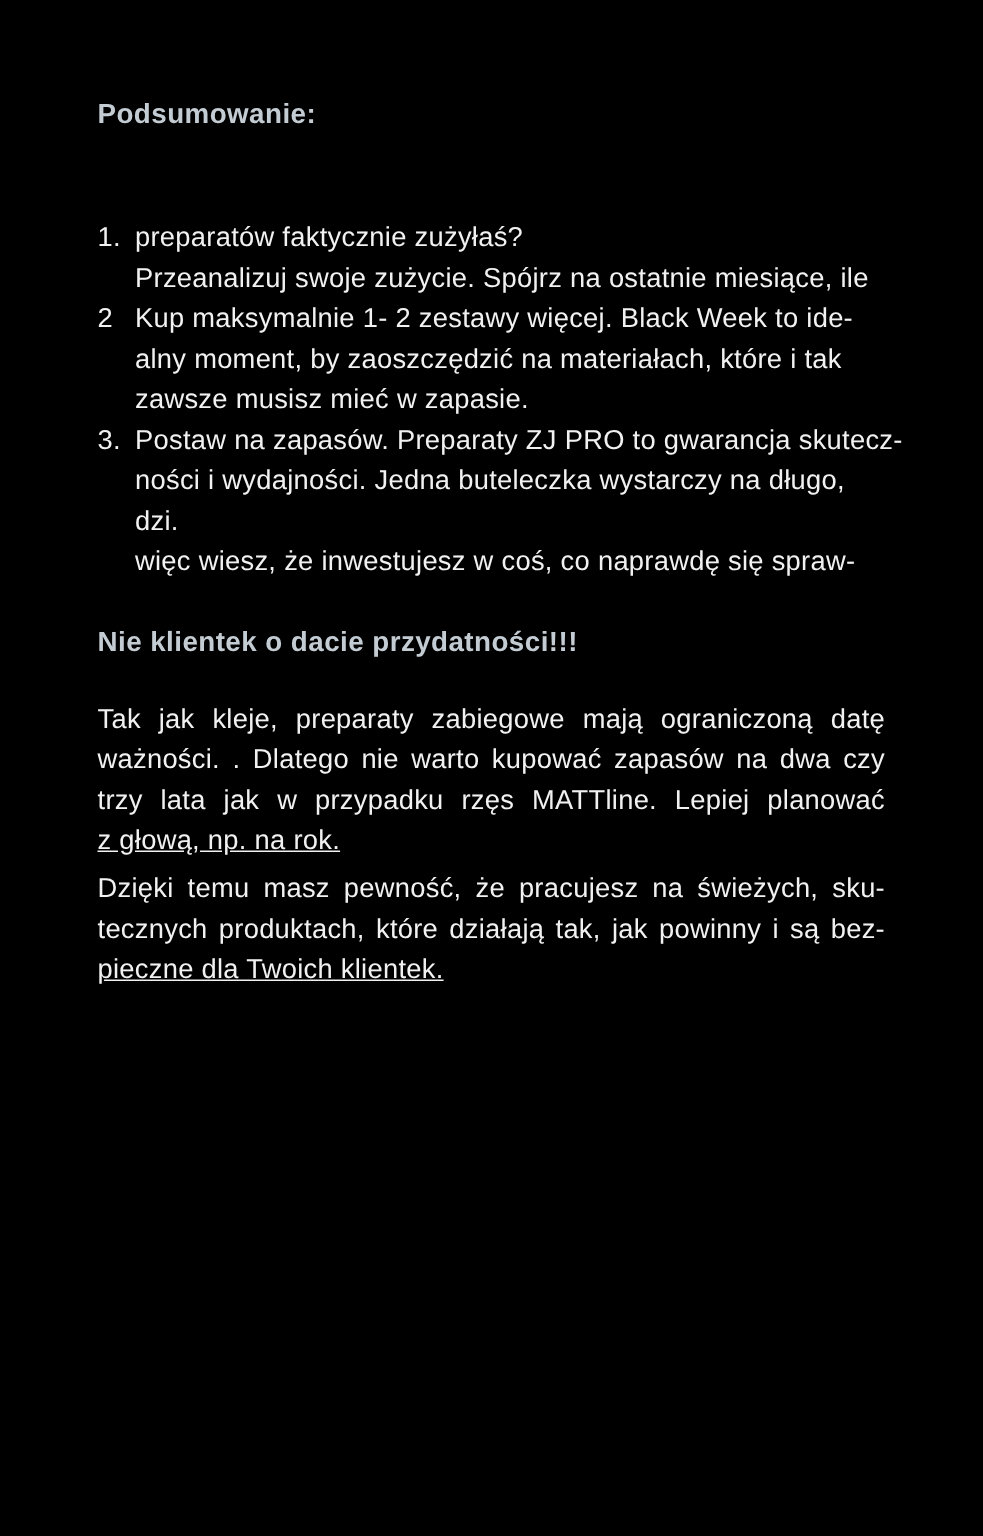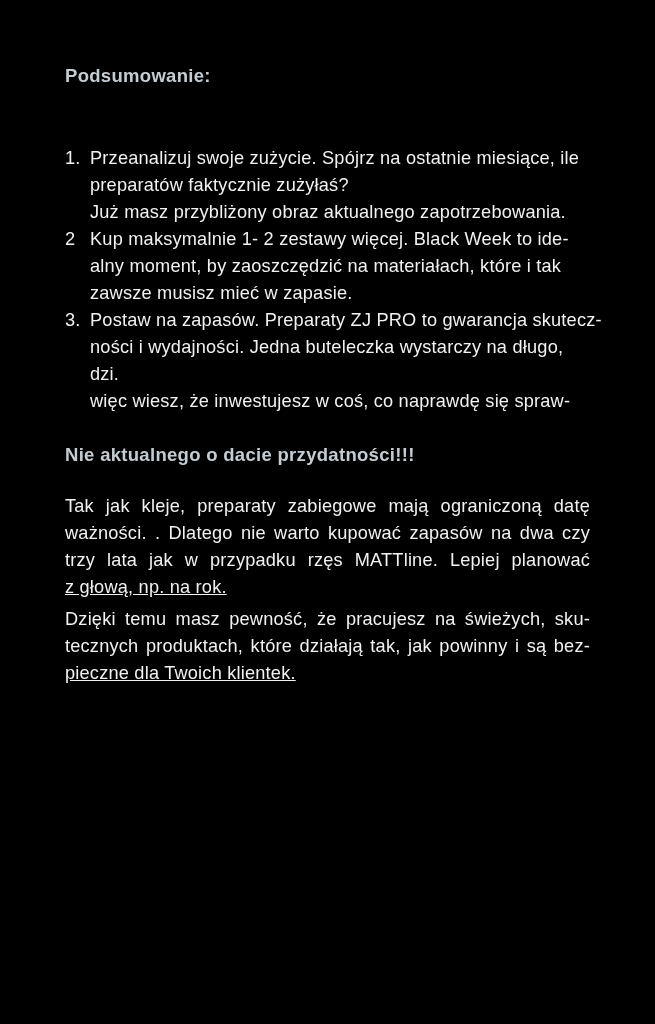--- a/index.html
+++ b/index.html
@@ -76,23 +76,22 @@
 
 <div class="page">
 
   <h1 class="doc-title">Podsumowanie:</h1>
 
   <div class="num-list body-text">
 
     <div class="num-item">
       <div class="num-marker">1.</div>
       <div class="num-body">
+        <div class="line">preparatów faktycznie zużyłaś?</div>
         <div class="line">Przeanalizuj swoje zużycie. Spójrz na ostatnie miesiące, ile</div>
-        <div class="line">preparatów faktycznie zużyłaś?</div>
-        <div class="line">Już masz przybliżony obraz aktualnego zapotrzebowania.</div>
       </div>
     </div>
 
     <div class="num-item">
       <div class="num-marker">2</div>
       <div class="num-body">
         <div class="line">Kup maksymalnie 1- 2 zestawy  więcej. Black Week to ide-</div>
         <div class="line">alny moment, by zaoszczędzić na materiałach, które i tak</div>
         <div class="line">zawsze musisz mieć w zapasie.</div>
       </div>
@@ -103,21 +102,21 @@
       <div class="num-body">
         <div class="line">Postaw na zapasów. Preparaty ZJ PRO to gwarancja skutecz-</div>
         <div class="line">ności i wydajności. Jedna buteleczka wystarczy na długo,</div>
         <div class="line">dzi.</div>
         <div class="line">więc wiesz, że inwestujesz w coś, co naprawdę się spraw-</div>
       </div>
     </div>
 
   </div>
 
-  <h2 class="subhead">Nie aktualnego o dacie przydatności!!!</h2>
+  <h2 class="subhead">Nie klientek o dacie przydatności!!!</h2>
 
   <div class="para body-text">
     <div class="jline">Tak jak kleje, preparaty zabiegowe mają ograniczoną datę</div>
     <div class="jline">ważności. . Dlatego nie warto kupować zapasów na dwa czy</div>
     <div class="jline">trzy lata jak w przypadku rzęs   MATTline. Lepiej planować</div>
     <div class="lline">z głową, np. na rok.</div>
   </div>
 
   <div class="para body-text">
     <div class="jline">Dzięki temu masz pewność, że pracujesz  na świeżych, sku-</div>

